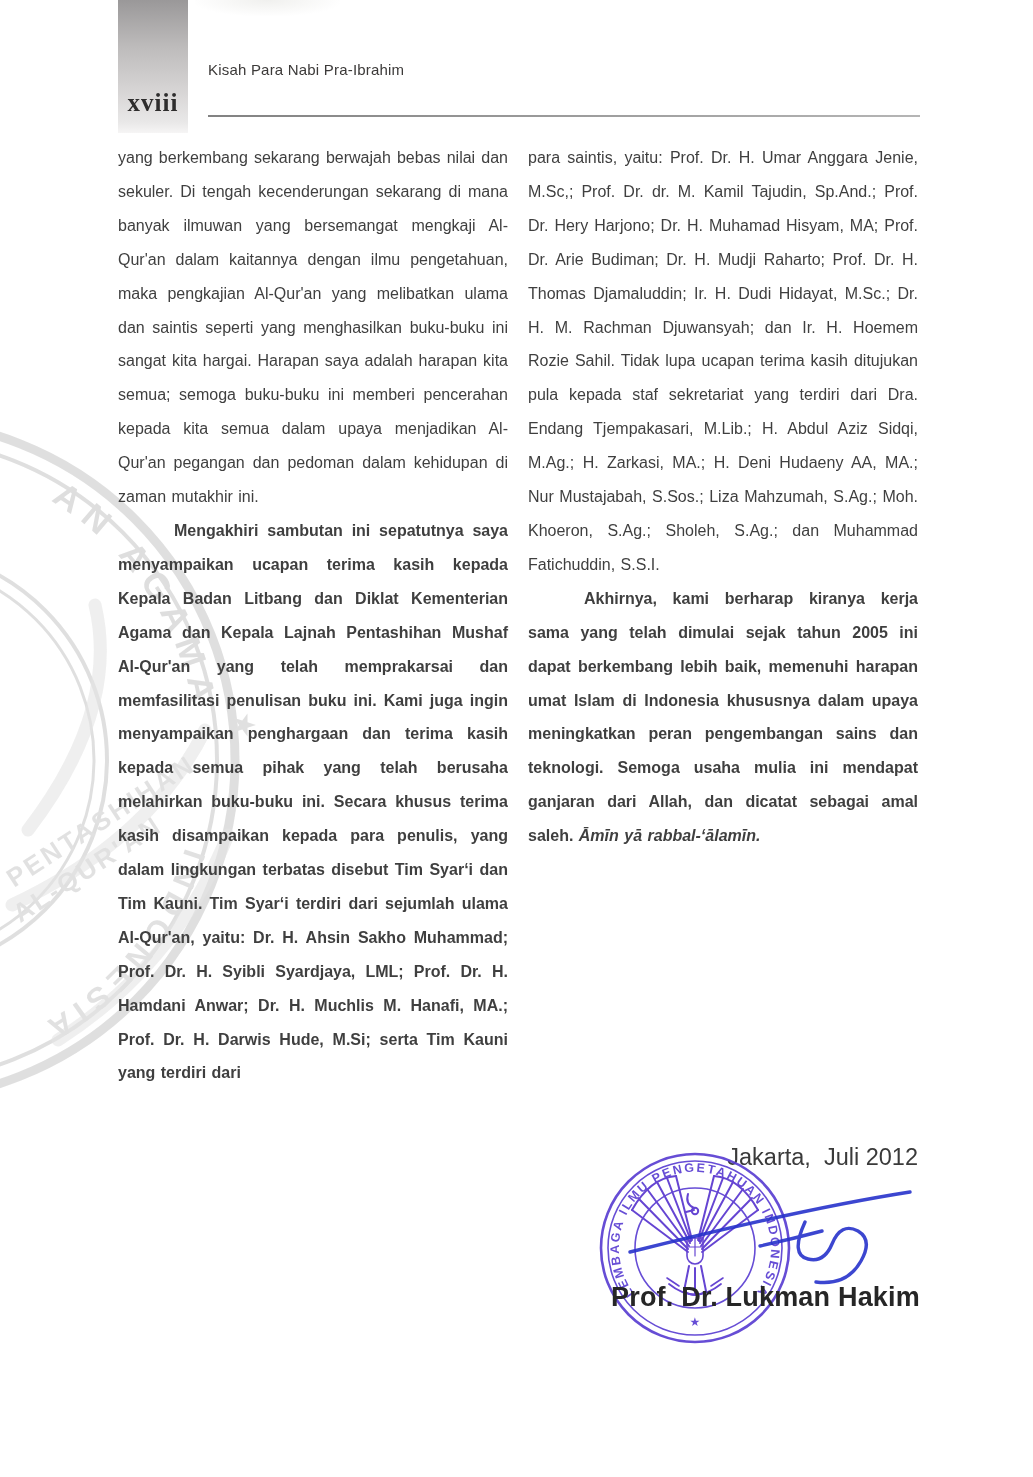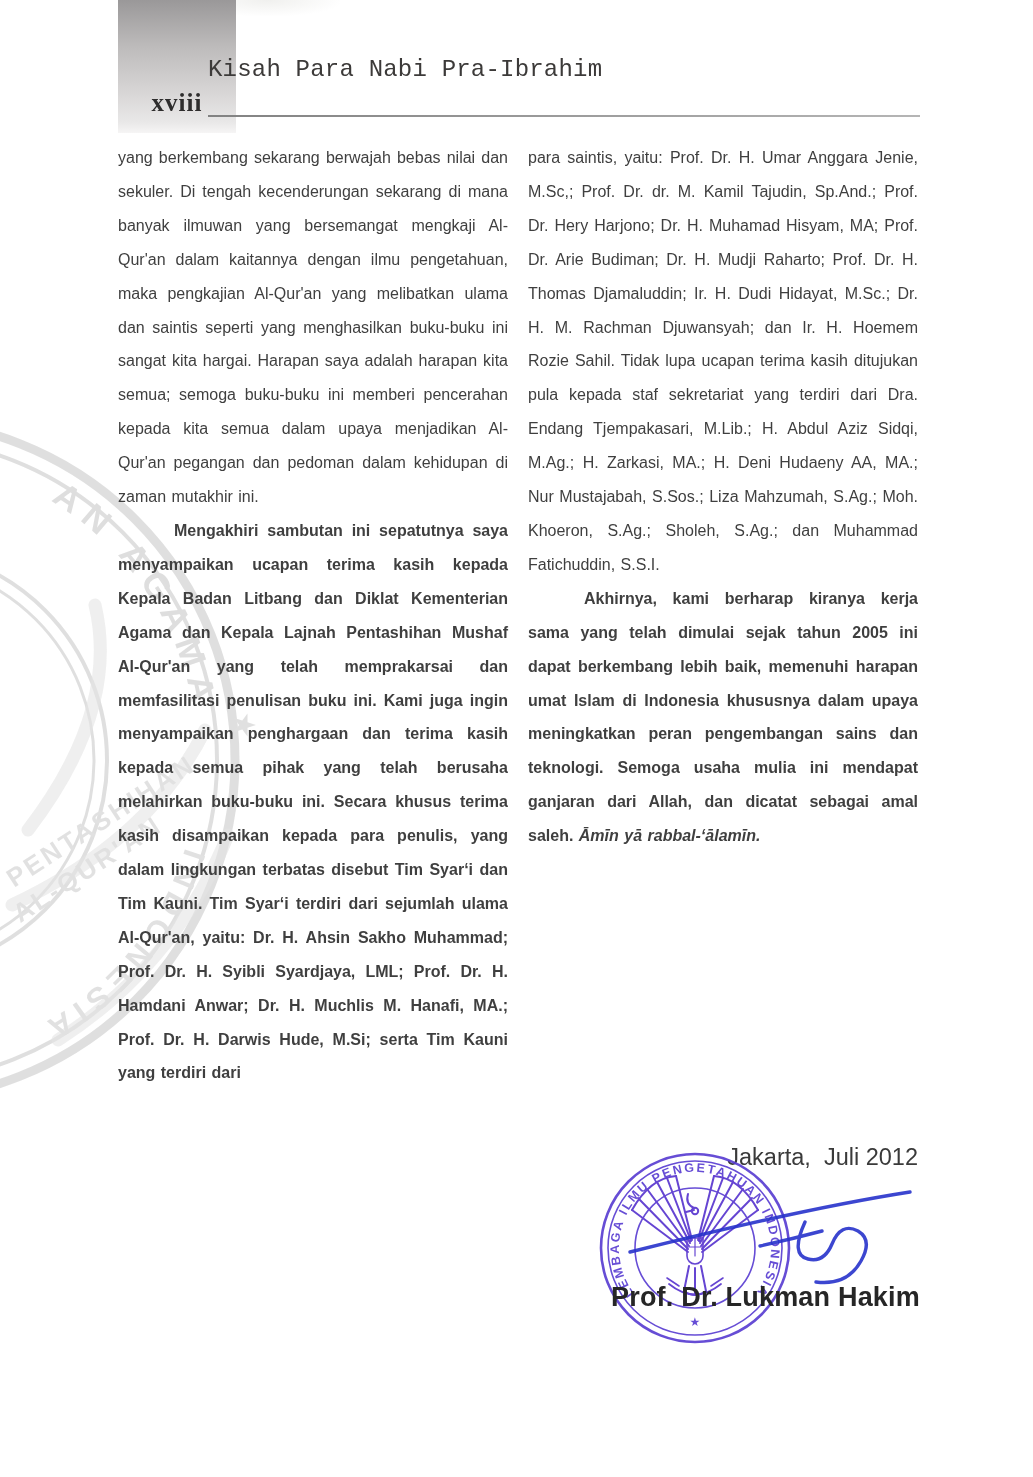--- a/index.html
+++ b/index.html
@@ -1,25 +1,25 @@
 <!DOCTYPE html>
 <html><head>
 <meta charset="utf-8">
 <style>
   html,body{margin:0;padding:0;background:#ffffff;}
   .page{position:relative;width:1033px;height:1477px;background:#ffffff;overflow:hidden;
         font-family:"Liberation Sans",sans-serif;color:#3f3f3f;}
 
   
   .folio-bar{position:absolute;left:118px;top:0;width:70px;height:133px;
-    background:linear-gradient(to bottom,#9a9899 0%,#bdbbbb 35%,#d8d6d6 70%,#e9e8e8 92%,#f6f5f5 100%);padding-left:48px;}
+    background:linear-gradient(to bottom,#9a9899 0%,#bdbbbb 35%,#d8d6d6 70%,#e9e8e8 92%,#f6f5f5 100%);}
   .folio{position:absolute;left:0;bottom:16px;width:100%;text-align:center;
     font-family:"Liberation Serif",serif;font-weight:bold;font-size:25px;color:#2e2d2d;letter-spacing:1px;}
-  .header-title{position:absolute;left:208px;top:56px;font-family:Liberation Mono, monospace;
-    font-size:24px;line-height:27px;color:#3c3a39;letter-spacing:.2px;}
+  .header-title{position:absolute;left:208px;top:56px;font-family:Liberation Sans, sans-serif;
+    font-size:15px;line-height:27px;color:#3c3a39;letter-spacing:.2px;}
   .header-rule{position:absolute;left:208px;top:115px;width:712px;height:2px;
     background:linear-gradient(to right,#828282,#b5b5b5);}
   .top-smudge{position:absolute;left:195px;top:0;width:145px;height:16px;
     background:radial-gradient(ellipse at center top,#f0f0ee 0%,rgba(255,255,255,0) 75%);}
 
   
   .col{position:absolute;top:141px;width:390px;font-size:16px;line-height:33.9px;
     text-align:justify;word-spacing:1px;color:#3f3f3f;}
   .col-left{left:118px;}
   .col-right{left:528px;}

